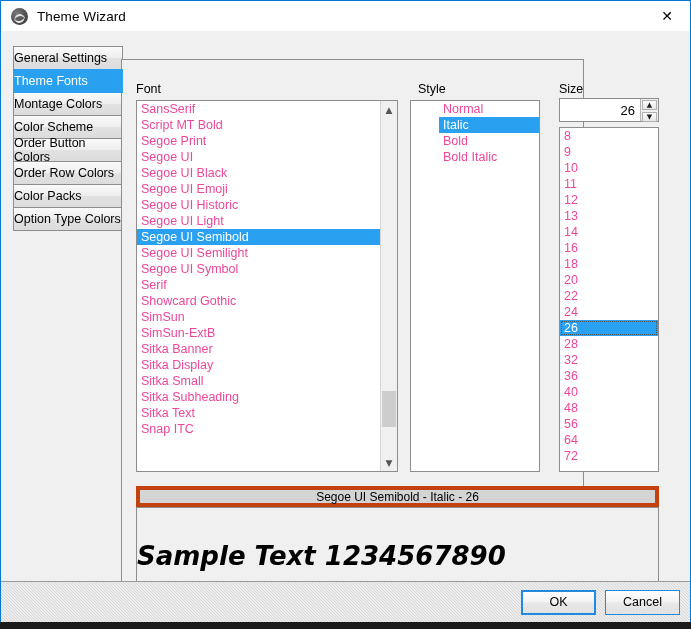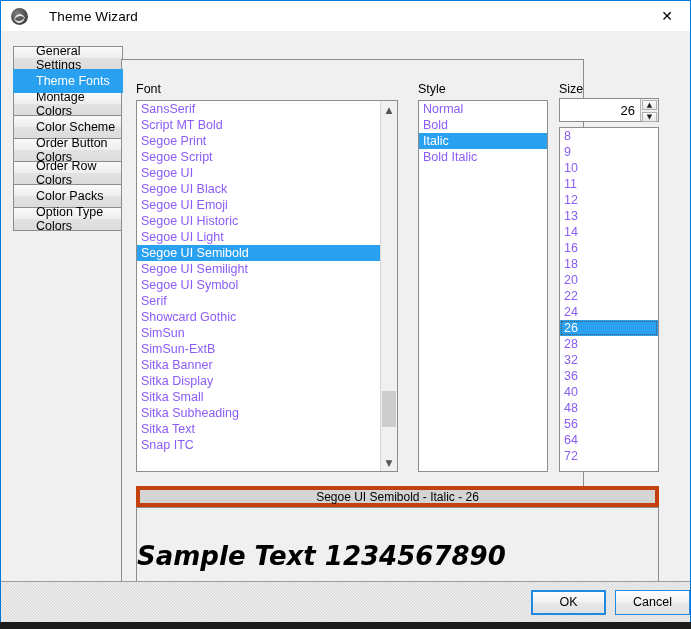--- a/index.html
+++ b/index.html
@@ -51,21 +51,21 @@
   .title-icon::before {
     content: "";
     position: absolute;
     left: 3px; top: 8px;
     width: 11px; height: 5px;
     border-bottom: 2px solid #e8e8e8;
     border-radius: 0 0 50% 50% / 0 0 100% 100%;
     transform: rotate(-8deg);
   }
   .title-text {
-    margin-left: 21px;
+    margin-left: 9px;
     font-size: 13.5px;
     color: #000;
     letter-spacing: .1px;
   }
   .close-btn {
     position: absolute;
     right: 0; top: 0;
     width: 46px; height: 29px;
     display: flex; align-items: center; justify-content: center;
     font-size: 14px;
@@ -86,21 +86,21 @@
     position: absolute;
     left: 12px; top: 15px;
     width: 110px;
   }
   .tab {
     height: 24px;
     border: 1px solid #8d8d8d;
     background: linear-gradient(to bottom, #fafafa 0%, #eeeeee 48%, #e2e2e2 50%, #dcdcdc 100%);
     display: flex;
     align-items: center;
-    padding-left: 22px;
+    padding-left: 0;
     font-size: 12.5px;
     color: #000;
     margin-bottom: -1px;
     cursor: pointer;
     position: relative;
   }
   .tab.selected {
     background: #2aa1f0;
     color: #fff;
     border-color: #2aa1f0;
@@ -139,21 +139,21 @@
     overflow: hidden;
   }
   .list-inner {
     position: relative;
   }
   .item {
     height: 16px;
     line-height: 16px;
     padding-left: 4px;
     font-size: 12.5px;
-    color: #8b5cf6;
+    color: #ec4899;
     white-space: nowrap;
     cursor: default;
   }
   .item.selected {
     background: #2aa1f0;
     color: #ffffff;
   }
   .item.selected.focus {
     outline: 1px dotted #555;
     outline-offset: -2px;
@@ -260,20 +260,21 @@
     width: 100%;
     height: 41px;
     background-color: #d7d7d7;
     background-image:
       linear-gradient(45deg, rgba(255,255,255,.55) 25%, transparent 25%, transparent 50%, rgba(255,255,255,.55) 50%, rgba(255,255,255,.55) 75%, transparent 75%);
     background-size: 3px 3px;
     border-top: 1px solid #9a9a9a;
     display: flex;
     align-items: center;
     justify-content: flex-end;
+    padding-right: 10px;
     gap: 9px;
   }
   .btn {
     width: 75px; height: 25px;
     font-size: 12.5px;
     color: #000;
     background: linear-gradient(to bottom,#fdfdfd 0%,#f2f2f2 48%,#e8e8e8 52%,#e2e2e2 100%);
     border: 1px solid #7a7a7a;
     display: flex; align-items: center; justify-content: center;
     cursor: pointer;
@@ -333,21 +334,20 @@
 
     <div class="panel">
 
       <div class="col-label" style="left:14px; top:22px;">Font</div>
 
       <div class="listbox" style="left:14px; top:40px; width:262px; height:372px;">
         <div class="list-inner" id="font-list" style="width:244px;">
             <div class="item">SansSerif</div>
             <div class="item">Script MT Bold</div>
             <div class="item">Segoe Print</div>
-            <div class="item">Segoe Script</div>
             <div class="item">Segoe UI</div>
             <div class="item">Segoe UI Black</div>
             <div class="item">Segoe UI Emoji</div>
             <div class="item">Segoe UI Historic</div>
             <div class="item">Segoe UI Light</div>
             <div class="item selected">Segoe UI Semibold</div>
             <div class="item">Segoe UI Semilight</div>
             <div class="item">Segoe UI Symbol</div>
             <div class="item">Serif</div>
             <div class="item">Showcard Gothic</div>
@@ -362,25 +362,25 @@
           </div>
         <div class="scrollbar">
           <div class="sb-arrow up">▲</div>
           <div class="sb-thumb" style="top:290px; height:36px;"></div>
           <div class="sb-arrow down">▼</div>
         </div>
       </div>
 
       <div class="col-label" style="left:296px; top:22px;">Style</div>
 
-      <div class="listbox" style="left:296px; top:40px; width:130px; height:372px;">
+      <div class="listbox" style="left:288px; top:40px; width:130px; height:372px;padding-left:28px;">
         <div class="list-inner" id="style-list">
             <div class="item">Normal</div>
+            <div class="item selected">Italic</div>
             <div class="item">Bold</div>
-            <div class="item selected">Italic</div>
             <div class="item">Bold Italic</div>
           </div>
       </div>
 
       <div class="col-label" style="left:437px; top:22px;">Size</div>
 
       <div class="spinbox" style="left:437px; top:38px; width:100px;">
         <input class="spin-input" type="text" id="size-input" value="26" style="">
         <div class="spin-btns">
           <div class="spin-btn">▲</div>

